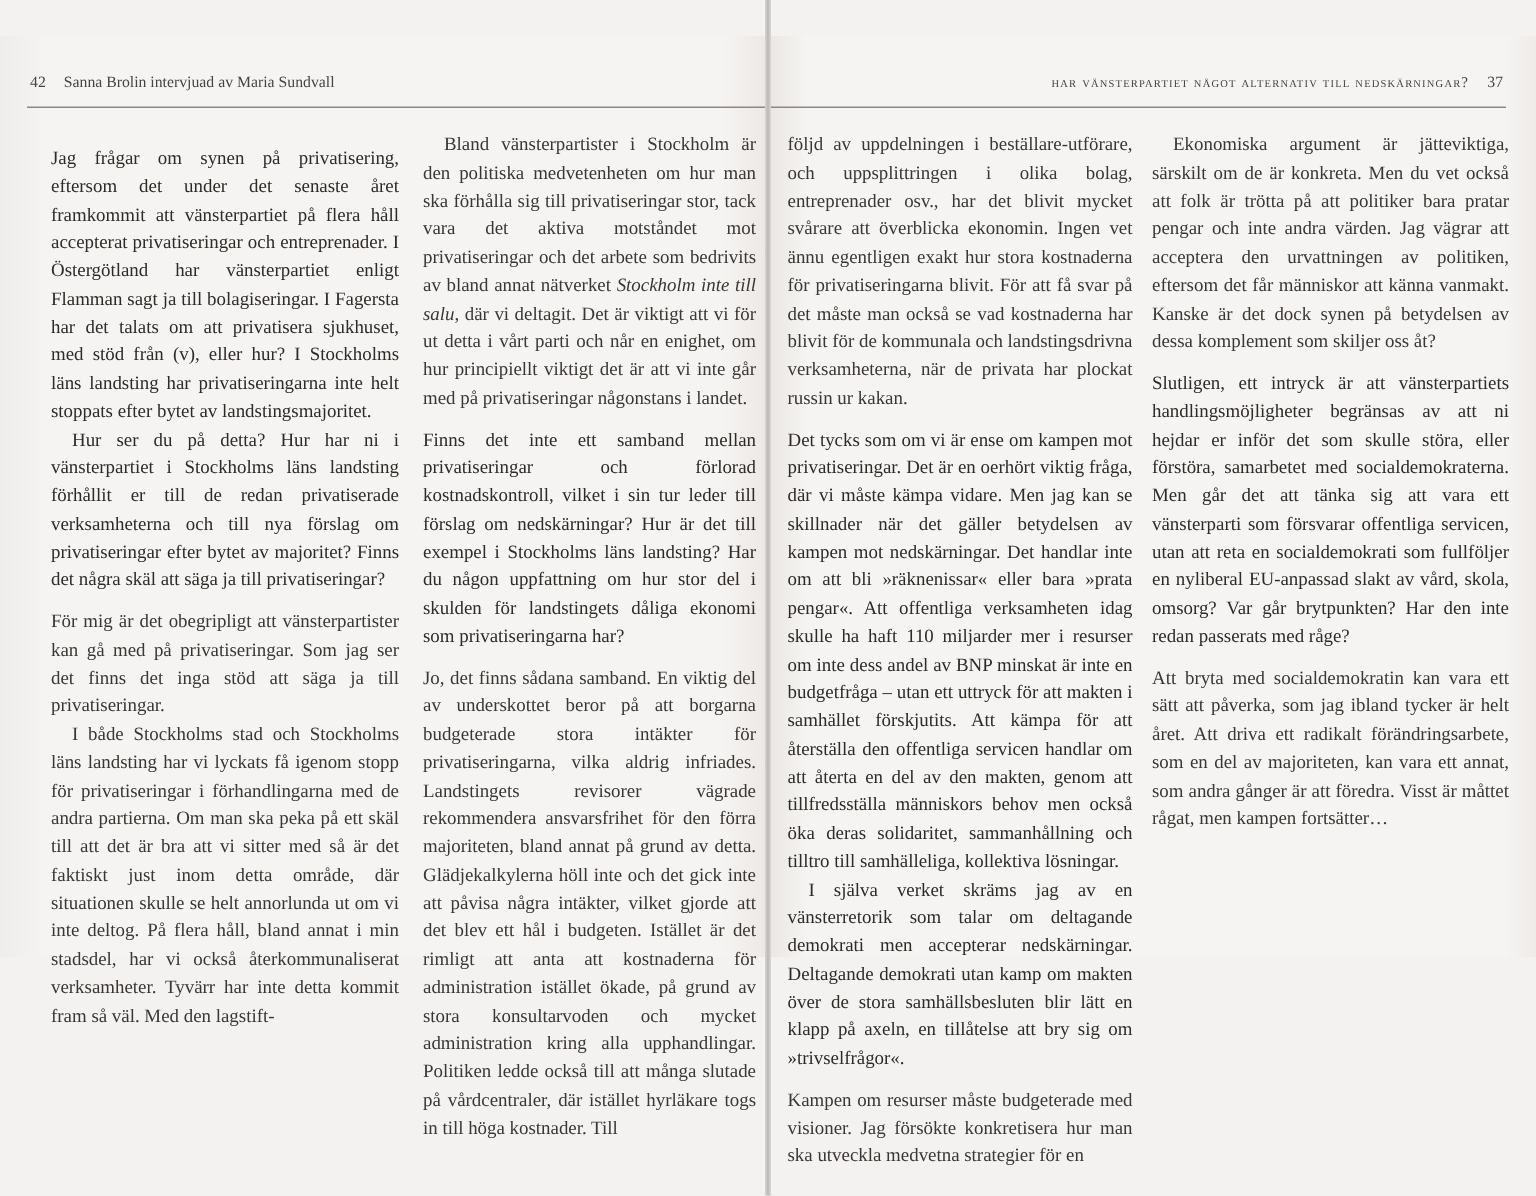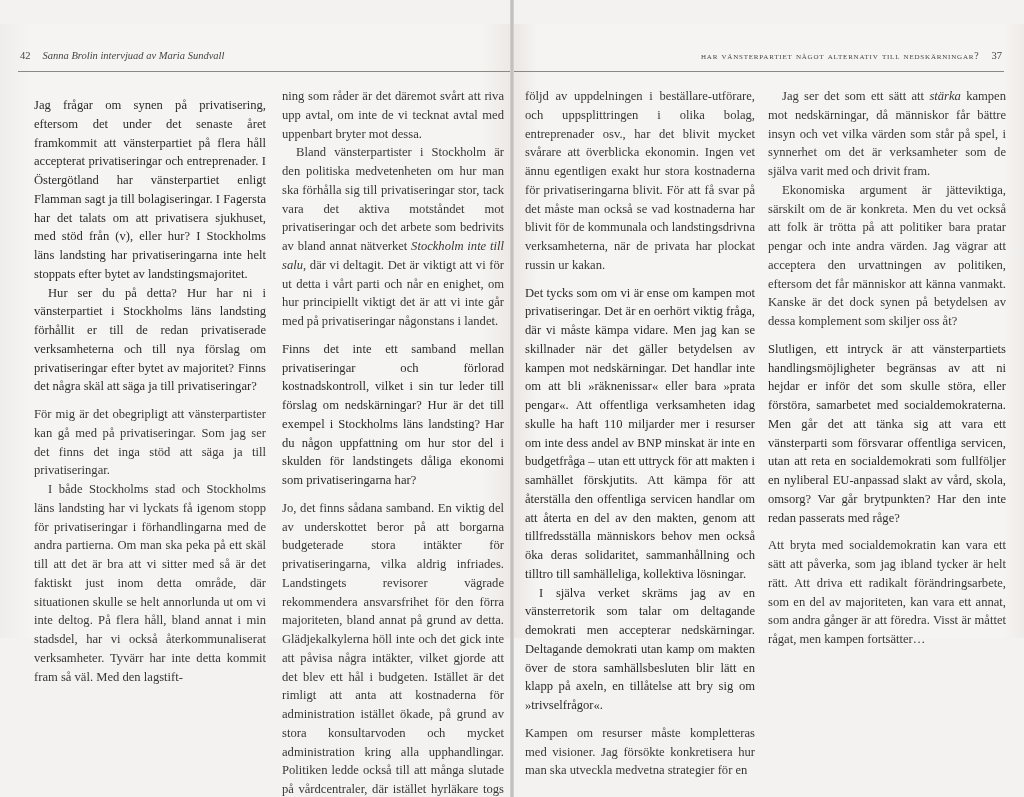--- a/index.html
+++ b/index.html
@@ -21,21 +21,21 @@
   .fold {
     position: absolute; left: 510px; top: 0; width: 4px; height: 797px;
     background: linear-gradient(to right, #d8d4d0, #bdb8b3, #dcd8d4);
   }
   .running-head {
     position: absolute; top: 26px; font-size: 10.5px; color: #444;
     display: flex; align-items: baseline; gap: 12px;
   }
   .left .running-head { left: 20px; }
   .right .running-head { right: 22px; }
-  .running-head .title-italic { font-style: italic; }
+  .running-head .title-italic { }
   .running-head .title-caps {
     font-variant: small-caps; letter-spacing: 0.8px; font-size: 10px; text-transform: lowercase; font-family: Liberation Serif, serif;
   }
   .head-rule {
     position: absolute; top: 47px; height: 1px; background: #8d8884;
   }
   .left .head-rule { left: 18px; right: 0; }
   .right .head-rule { left: 0; right: 20px; }
   .column {
     position: absolute; top: 63px; width: 232px;
@@ -64,43 +64,41 @@
     <div class="head-rule"></div>
 
     <div class="column col-1">
       <p class="q" style="margin-bottom:0">Jag frågar om synen på privatisering, eftersom det under det senaste året framkommit att vänsterpartiet på flera håll accepterat privatiseringar och entreprenader. I Östergötland har vänsterpartiet enligt Flamman sagt ja till bolagiseringar. I Fagersta har det talats om att privatisera sjukhuset, med stöd från (v), eller hur? I Stockholms läns landsting har privatiseringarna inte helt stoppats efter bytet av landstingsmajoritet.</p>
       <p class="q indent" style="margin-top:0">Hur ser du på detta? Hur har ni i vänsterpartiet i Stockholms läns landsting förhållit er till de redan privatiserade verksamheterna och till nya förslag om privatiseringar efter bytet av majoritet? Finns det några skäl att säga ja till privatiseringar?</p>
       <p>För mig är det obegripligt att vänsterpartister kan gå med på privatiseringar. Som jag ser det finns det inga stöd att säga ja till privatiseringar.</p>
       <p class="indent">I både Stockholms stad och Stockholms läns landsting har vi lyckats få igenom stopp för privatiseringar i förhandlingarna med de andra partierna. Om man ska peka på ett skäl till att det är bra att vi sitter med så är det faktiskt just inom detta område, där situationen skulle se helt annorlunda ut om vi inte deltog. På flera håll, bland annat i min stadsdel, har vi också återkommunaliserat verksamheter. Tyvärr har inte detta kommit fram så väl. Med den lagstift-</p>
     </div>
 
     <div class="column col-2">
-      <p>ning som råder är det däremot svårt att riva upp avtal, om inte de vi tecknat avtal med uppenbart bryter mot dessa.</p>
       <p class="indent"><span>Bland vänsterpartister i Stockholm är den politiska medvetenheten om hur man ska förhålla sig till privatiseringar stor, tack vara det aktiva motståndet mot privatiseringar och det arbete som bedrivits av bland annat nätverket </span><em>Stockholm inte till salu</em><span>, där vi deltagit. Det är viktigt att vi för ut detta i vårt parti och når en enighet, om hur principiellt viktigt det är att vi inte går med på privatiseringar någonstans i landet.</span></p>
       <p class="q">Finns det inte ett samband mellan privatiseringar och förlorad kostnadskontroll, vilket i sin tur leder till förslag om nedskärningar? Hur är det till exempel i Stockholms läns landsting? Har du någon uppfattning om hur stor del i skulden för landstingets dåliga ekonomi som privatiseringarna har?</p>
       <p>Jo, det finns sådana samband. En viktig del av underskottet beror på att borgarna budgeterade stora intäkter för privatiseringarna, vilka aldrig infriades. Landstingets revisorer vägrade rekommendera ansvarsfrihet för den förra majoriteten, bland annat på grund av detta. Glädjekalkylerna höll inte och det gick inte att påvisa några intäkter, vilket gjorde att det blev ett hål i budgeten. Istället är det rimligt att anta att kostnaderna för administration istället ökade, på grund av stora konsultarvoden och mycket administration kring alla upphandlingar. Politiken ledde också till att många slutade på vårdcentraler, där istället hyrläkare togs in till höga kostnader. Till</p>
     </div>
   </div>
 
   <div class="page right">
     <div class="running-head">
       <span class="title-caps">Har vänsterpartiet något alternativ till nedskärningar?</span>
       <span>37</span>
     </div>
     <div class="head-rule"></div>
 
     <div class="column col-3">
       <p>följd av uppdelningen i beställare-utförare, och uppsplittringen i olika bolag, entreprenader osv., har det blivit mycket svårare att överblicka ekonomin. Ingen vet ännu egentligen exakt hur stora kostnaderna för privatiseringarna blivit. För att få svar på det måste man också se vad kostnaderna har blivit för de kommunala och landstingsdrivna verksamheterna, när de privata har plockat russin ur kakan.</p>
       <p class="q" style="margin-bottom:0">Det tycks som om vi är ense om kampen mot privatiseringar. Det är en oerhört viktig fråga, där vi måste kämpa vidare. Men jag kan se skillnader när det gäller betydelsen av kampen mot nedskärningar. Det handlar inte om att bli »räknenissar« eller bara »prata pengar«. Att offentliga verksamheten idag skulle ha haft 110 miljarder mer i resurser om inte dess andel av BNP minskat är inte en budgetfråga – utan ett uttryck för att makten i samhället förskjutits. Att kämpa för att återställa den offentliga servicen handlar om att återta en del av den makten, genom att tillfredsställa människors behov men också öka deras solidaritet, sammanhållning och tilltro till samhälleliga, kollektiva lösningar.</p>
       <p class="q indent" style="margin-top:0">I själva verket skräms jag av en vänsterretorik som talar om deltagande demokrati men accepterar nedskärningar. Deltagande demokrati utan kamp om makten över de stora samhällsbesluten blir lätt en klapp på axeln, en tillåtelse att bry sig om »trivselfrågor«.</p>
-      <p>Kampen om resurser måste kompletteras med visioner. Jag försökte konkretisera hur man ska utveckla medvetna strategier för en</p>
+      <p>Kampen om resurser måste budgeterade med visioner. Jag försökte konkretisera hur man ska utveckla medvetna strategier för en</p>
     </div>
 
     <div class="column col-4">
-      <p class="indent"><span>Jag ser det som ett sätt att </span><em>stärka</em><span> kampen mot nedskärningar, då människor får bättre insyn och vet vilka värden som står på spel, i synnerhet om det är verksamheter som de själva varit med och drivit fram.</span></p>
       <p class="indent">Ekonomiska argument är jätteviktiga, särskilt om de är konkreta. Men du vet också att folk är trötta på att politiker bara pratar pengar och inte andra värden. Jag vägrar att acceptera den urvattningen av politiken, eftersom det får människor att känna vanmakt. Kanske är det dock synen på betydelsen av dessa komplement som skiljer oss åt?</p>
       <p class="q">Slutligen, ett intryck är att vänsterpartiets handlingsmöjligheter begränsas av att ni hejdar er inför det som skulle störa, eller förstöra, samarbetet med socialdemokraterna. Men går det att tänka sig att vara ett vänsterparti som försvarar offentliga servicen, utan att reta en socialdemokrati som fullföljer en nyliberal EU-anpassad slakt av vård, skola, omsorg? Var går bryt­punkten? Har den inte redan passerats med råge?</p>
-      <p>Att bryta med socialdemokratin kan vara ett sätt att påverka, som jag ibland tycker är helt rätt. Att driva ett radikalt förändringsarbete, som en del av majoriteten, kan vara ett annat, som andra gånger är att föredra. Visst är måttet rågat, men kampen fortsätter…</p>
+      <p>Att bryta med socialdemokratin kan vara ett sätt att påverka, som jag ibland tycker är helt året. Att driva ett radikalt förändringsarbete, som en del av majoriteten, kan vara ett annat, som andra gånger är att föredra. Visst är måttet rågat, men kampen fortsätter…</p>
     </div>
   </div>
 
   <div class="fold"></div>
 </div>
 
 </body></html>

